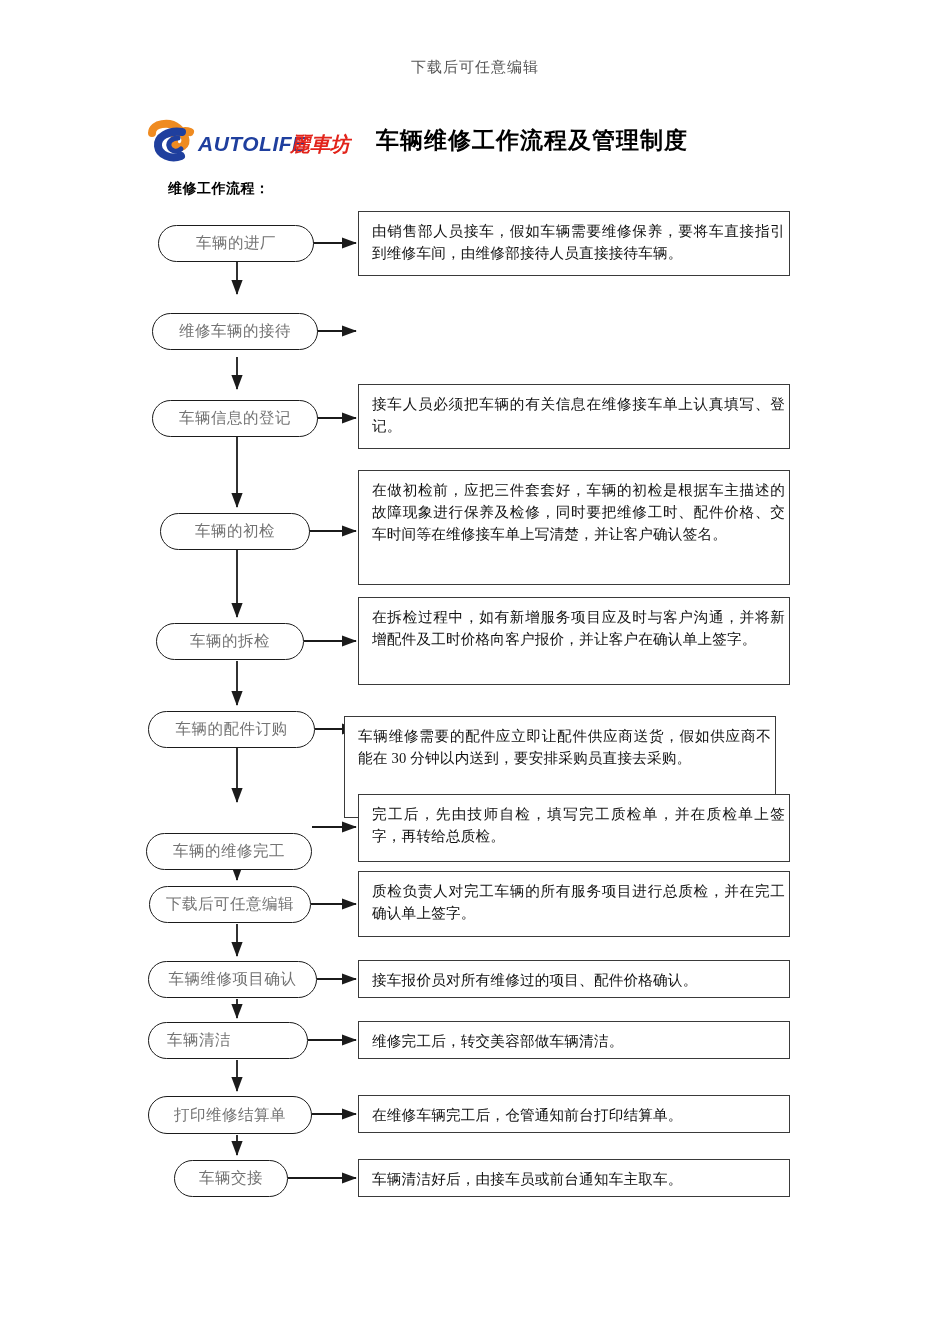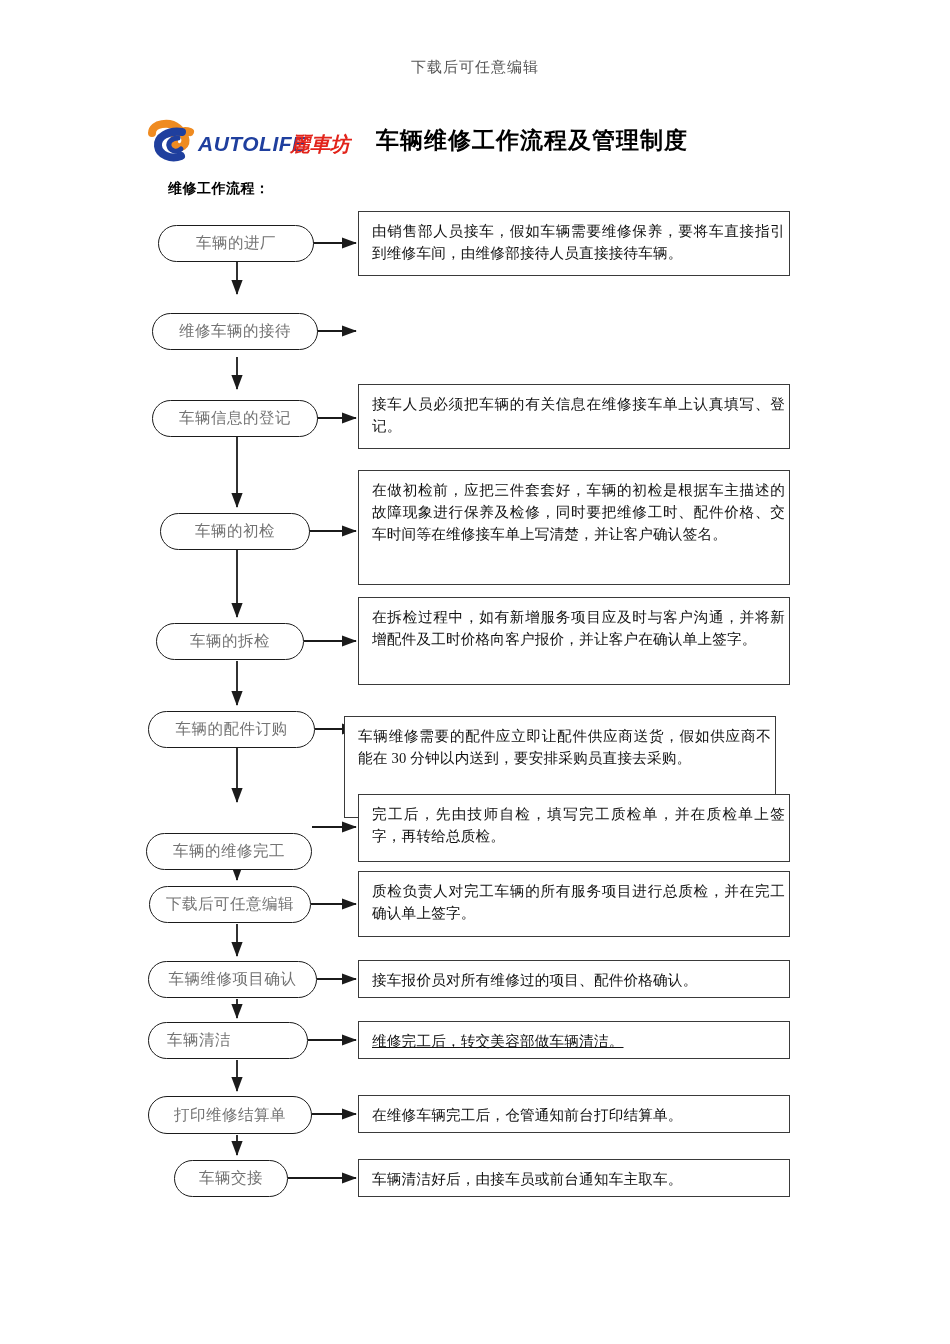--- a/index.html
+++ b/index.html
@@ -215,21 +215,21 @@
   <div class="desc" style="left:358px; top:871px; width:432px; height:66px;">质检负责人对完工车辆的所有服务项目进行总质检，并在完工确认单上签字。</div>
 
   <div class="node center" style="left:148px; top:961px; width:169px; height:37px;">
     <span>车辆维修项目确认</span>
   </div>
   <div class="desc" style="left:358px; top:960px; width:432px; height:38px;">接车报价员对所有维修过的项目、配件价格确认。</div>
 
   <div class="node left" style="left:148px; top:1022px; width:160px; height:37px;text-align:center;">
     <span>车辆清洁</span>
   </div>
-  <div class="desc" style="left:358px; top:1021px; width:432px; height:38px;text-decoration:underline;">维修完工后，转交美容部做车辆清洁。</div>
+  <div class="desc" style="left:358px; top:1021px; width:432px; height:38px;">维修完工后，转交美容部做车辆清洁。</div>
 
   <div class="node center" style="left:148px; top:1096px; width:164px; height:38px;">
     <span>打印维修结算单</span>
   </div>
   <div class="desc" style="left:358px; top:1095px; width:432px; height:38px;">在维修车辆完工后，仓管通知前台打印结算单。</div>
 
   <div class="node center" style="left:174px; top:1160px; width:114px; height:37px;">
     <span>车辆交接</span>
   </div>
   <div class="desc" style="left:358px; top:1159px; width:432px; height:38px;">车辆清洁好后，由接车员或前台通知车主取车。</div>

